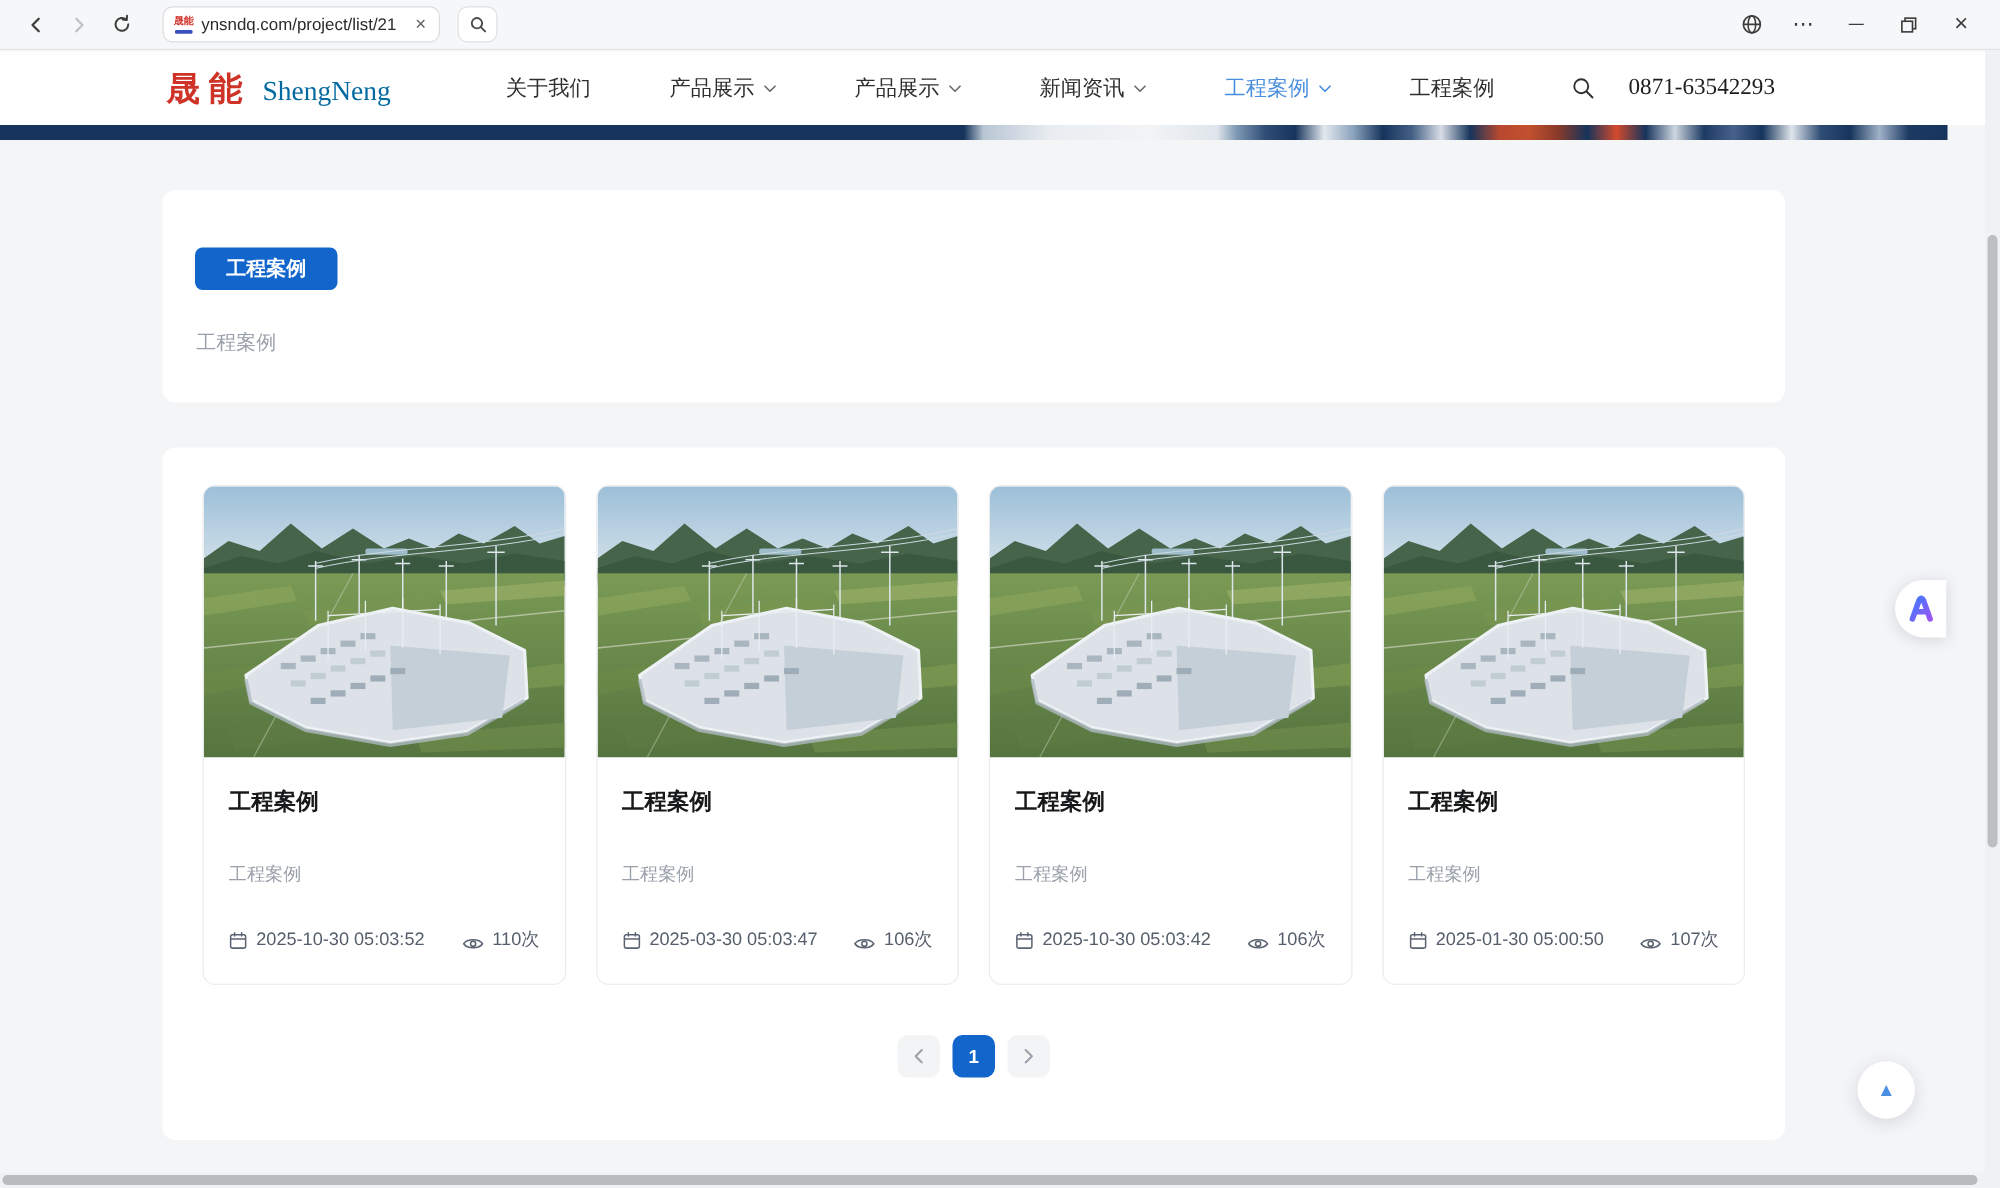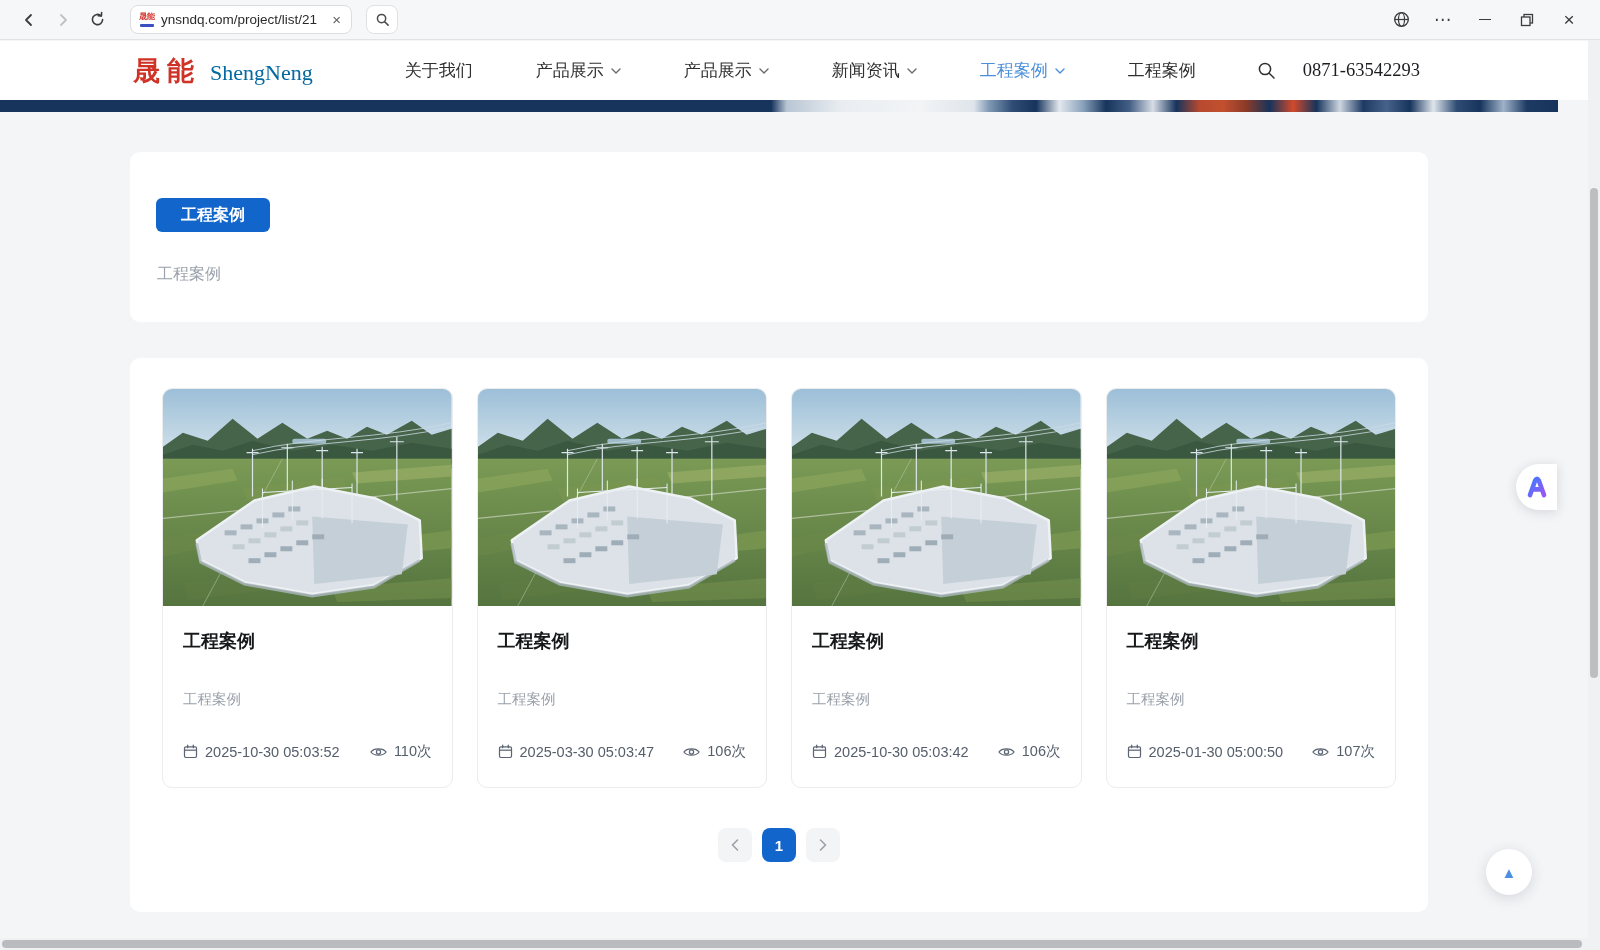--- a/index.html
+++ b/index.html
@@ -93,21 +93,21 @@
     overflow:hidden;
   }
   .card-image { display:block; width:100%; height:217px; }
   .card-body { padding:23px 20px 0 20px; }
   .card-title { font-size:18px; font-weight:bold; color:#17181a; }
   .card-subtitle { margin-top:37px; font-size:14.5px; color:#99a0aa; }
   .card-meta {
     margin-top:33px; display:flex; align-items:center; justify-content:space-between;
     font-size:14.5px; color:#555e6b;
   }
-  .meta-group { display:flex; align-items:center; gap:7px; }
+  .meta-group { display:flex; align-items:flex-end; gap:7px; }
   
   .pagination { display:flex; justify-content:center; align-items:center; gap:10px; margin-top:40px; }
   .page-btn {
     width:34px; height:34px; border:none; border-radius:8px;
     background:#f3f4f6; color:#9aa0a8;
     display:flex; align-items:center; justify-content:center;
     font-size:15px; font-family:inherit;
   }
   .page-btn.active { background:#1266cb; color:#fff; font-weight:bold; }
   

